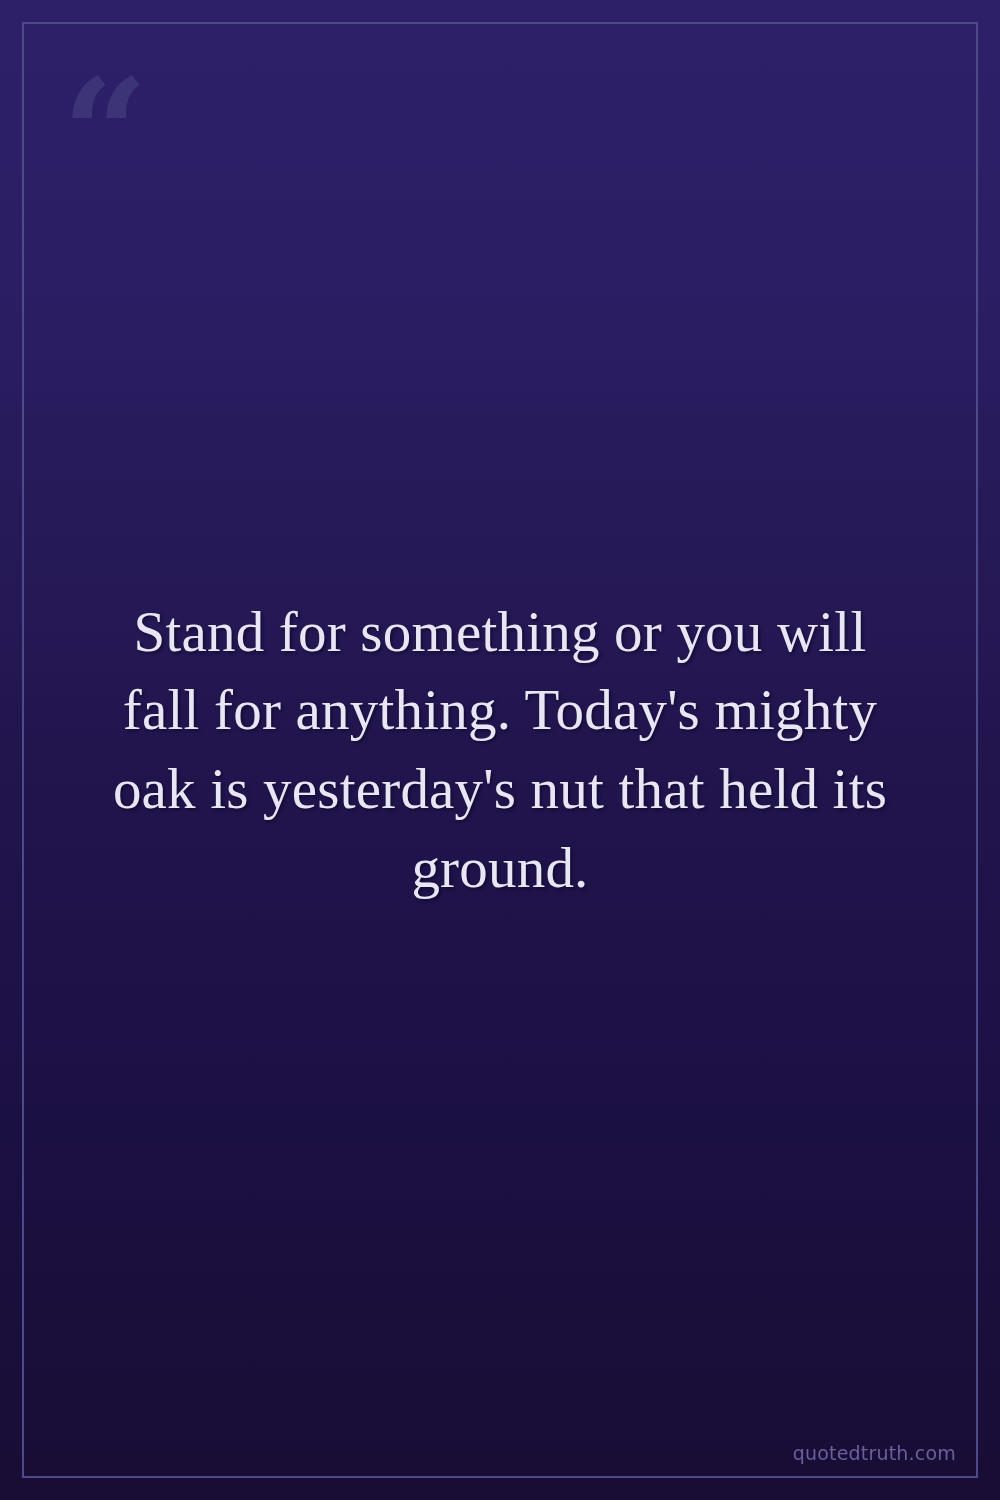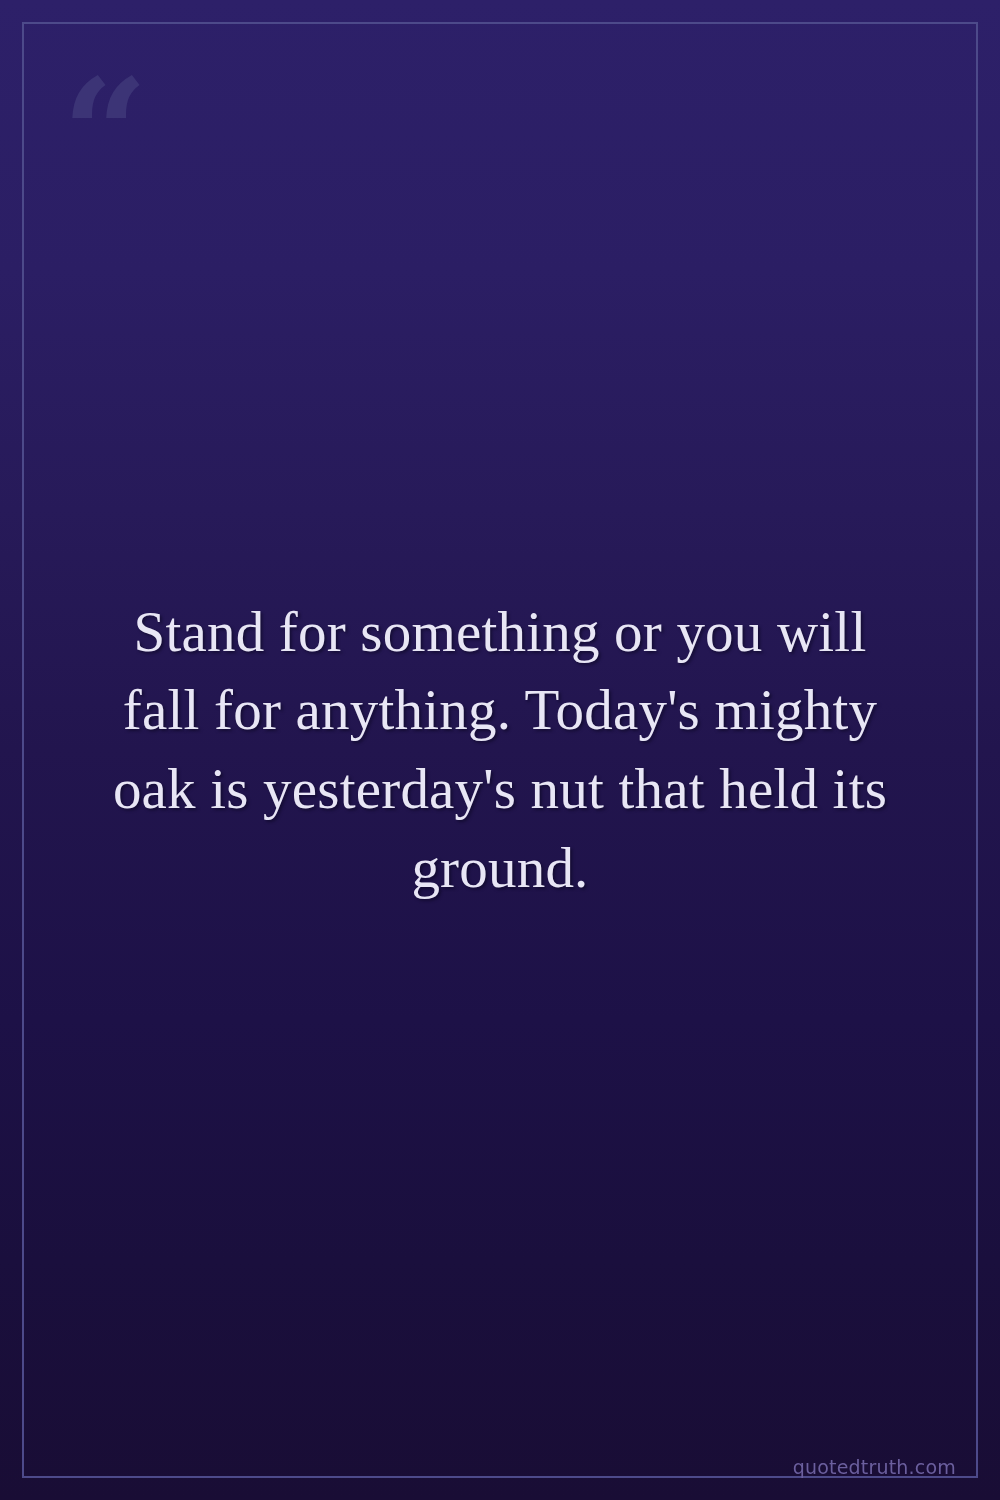--- a/index.html
+++ b/index.html
@@ -96,21 +96,21 @@
     letter-spacing: 0.4px;
   }
 
   .attribution .dash {
     margin-right: 10px;
   }
 
   .footer-watermark {
     position: absolute;
     right: 44px;
-    bottom: 22px;
+    bottom: 36px;
     font-family: "DejaVu Sans", "Liberation Sans", sans-serif;
     font-size: 19px;
     color: #6b5f9e;
     letter-spacing: 0.2px;
   }
 </style>
 </head>
 <body>
 
 <div class="quote-card">

